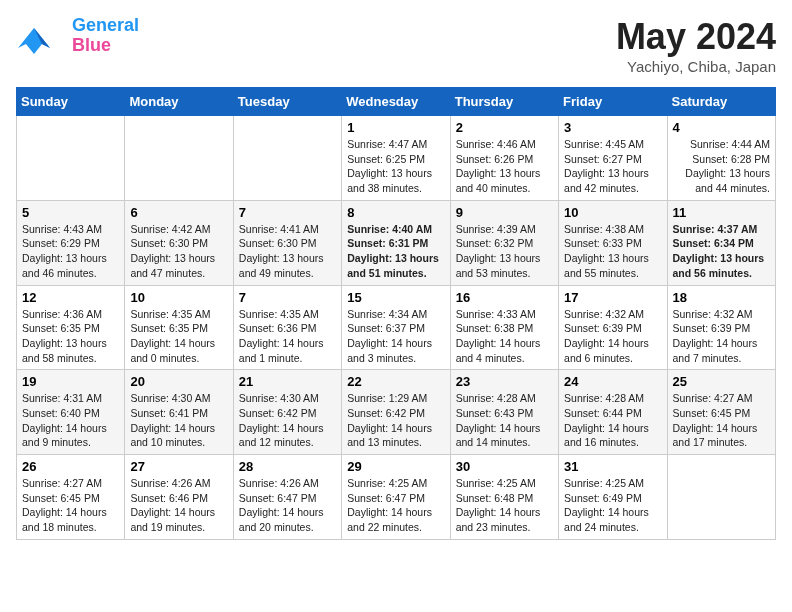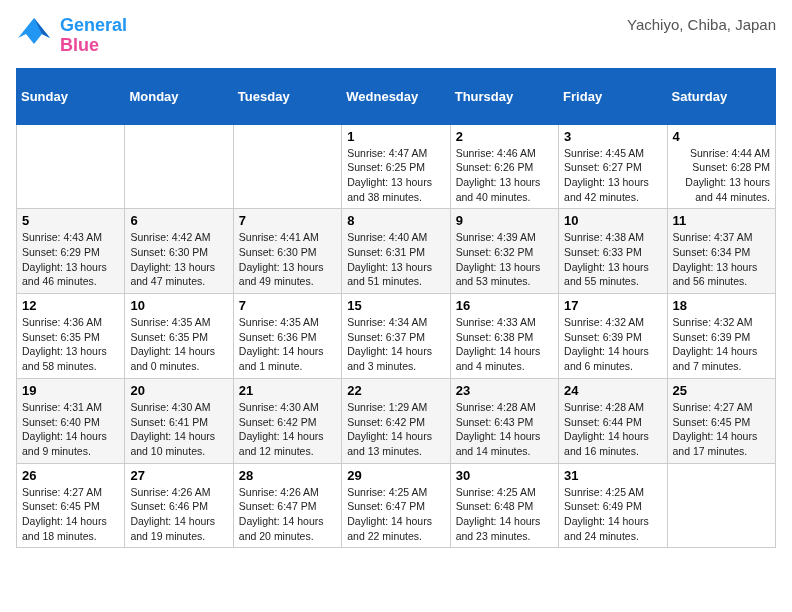--- a/index.html
+++ b/index.html
@@ -11,22 +11,22 @@
       padding: 16px;
     }
     .header {
       display: flex;
       justify-content: space-between;
       align-items: flex-start;
       margin-bottom: 12px;
     }
     .logo {
       display: flex;
-      align-items: flex-start;
-      gap: 8px;
+      align-items: flex-end;
+      gap: 20px;
     }
     .logo-text {
       font-size: 18px;
       font-weight: bold;
       color: #1a1a2e;
       line-height: 1.1;
     }
     .logo-text span {
       color: #2196F3;
     }
@@ -47,21 +47,21 @@
       color: #555;
     }
     .calendar {
       width: 100%;
       border-collapse: collapse;
       font-size: 11px;
     }
     .calendar th {
       background: #1565C0;
       color: #fff;
-      padding: 20px 4px;
+      padding: 6px 4px;
       text-align: left;
       font-size: 13px;
       font-weight: bold;
       border: 1px solid #1565C0;
     }
     .calendar td {
       border: 1px solid #ccc;
       vertical-align: top;
       padding: 4px 5px;
       width: 108px;
@@ -96,20 +96,21 @@
     <svg class="logo-bird" viewBox="0 0 36 30">
       <polygon points="18,2 34,22 26,18 18,28 10,18 2,22" fill="#2196F3"></polygon>
       <polygon points="18,2 34,22 26,18" fill="#1565C0"></polygon>
     </svg>
     <div class="logo-text">
       <div><span>General</span></div>
       <div><span style="color:#ec4899">Blue</span></div>
     </div>
   </div>
   <div class="title-area">
+    <div class="month-title">May 2024</div>
     <div class="location">Yachiyo, Chiba, Japan</div>
   </div>
 </div>
 
 <table class="calendar">
   <thead>
     <tr>
     <th>Sunday</th>
         <th>Monday</th>
         <th>Tuesday</th>
@@ -170,42 +171,42 @@
         </td>
         <td>
           <div class="day-number">7</div>
           <div class="day-info" style="white-space: pre-line;">Sunrise: 4:41 AM
 Sunset: 6:30 PM
 Daylight: 13 hours
 and 49 minutes.</div>
         </td>
         <td>
           <div class="day-number">8</div>
-          <div class="day-info" style="white-space: pre-line;">Sunrise: 4:40 AM
+          <div class="day-info" style="white-space: pre-line; font-weight: bold;">Sunrise: 4:40 AM
 Sunset: 6:31 PM
 Daylight: 13 hours
 and 51 minutes.</div>
         </td>
         <td>
           <div class="day-number">9</div>
           <div class="day-info" style="white-space: pre-line;">Sunrise: 4:39 AM
 Sunset: 6:32 PM
 Daylight: 13 hours
 and 53 minutes.</div>
         </td>
         <td>
           <div class="day-number">10</div>
           <div class="day-info" style="white-space: pre-line;">Sunrise: 4:38 AM
 Sunset: 6:33 PM
 Daylight: 13 hours
 and 55 minutes.</div>
         </td>
         <td>
           <div class="day-number">11</div>
-          <div class="day-info" style="white-space: pre-line;">Sunrise: 4:37 AM
+          <div class="day-info" style="white-space: pre-line; font-weight: bold;">Sunrise: 4:37 AM
 Sunset: 6:34 PM
 Daylight: 13 hours
 and 56 minutes.</div>
         </td>
       </tr>
       <tr>
         <td>
           <div class="day-number">12</div>
           <div class="day-info" style="white-space: pre-line;">Sunrise: 4:36 AM
 Sunset: 6:35 PM

